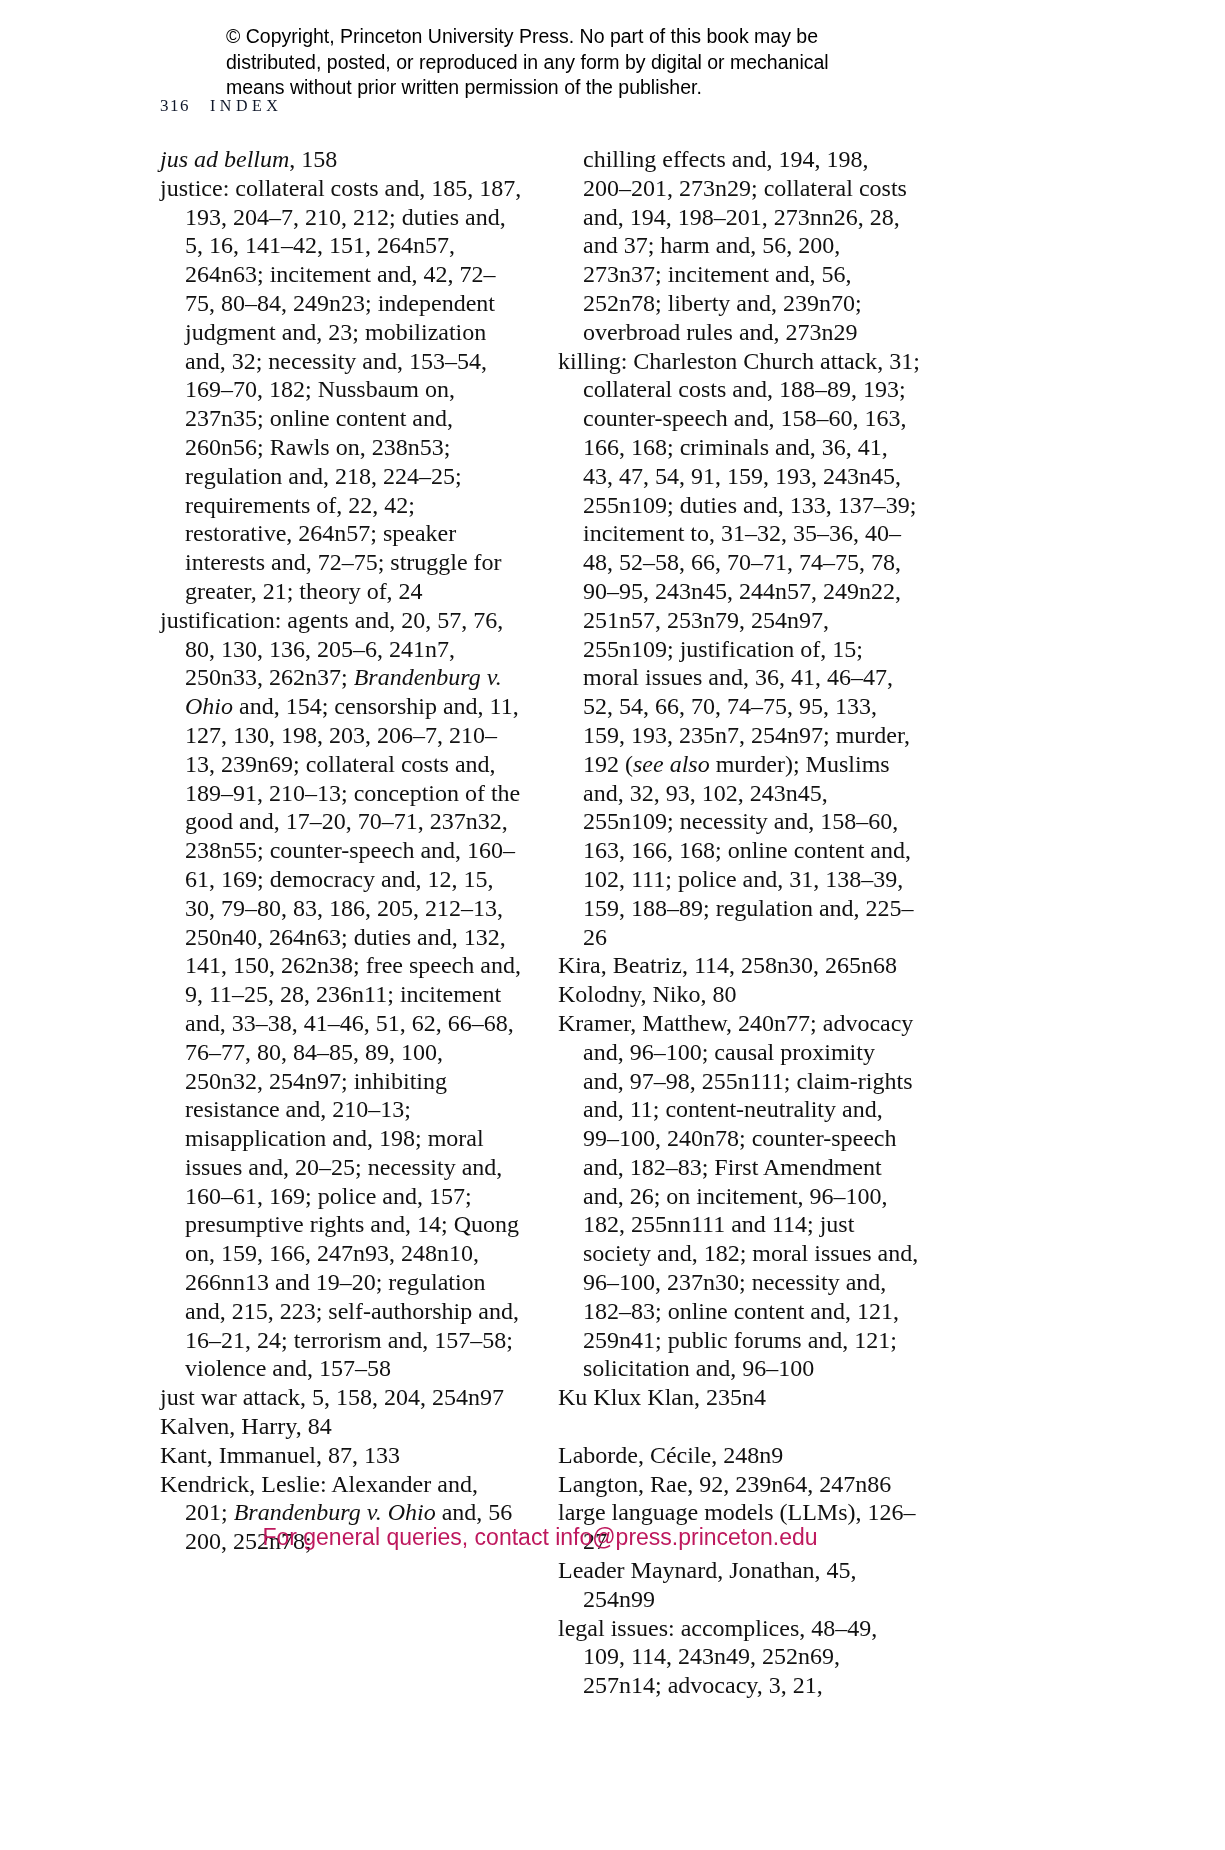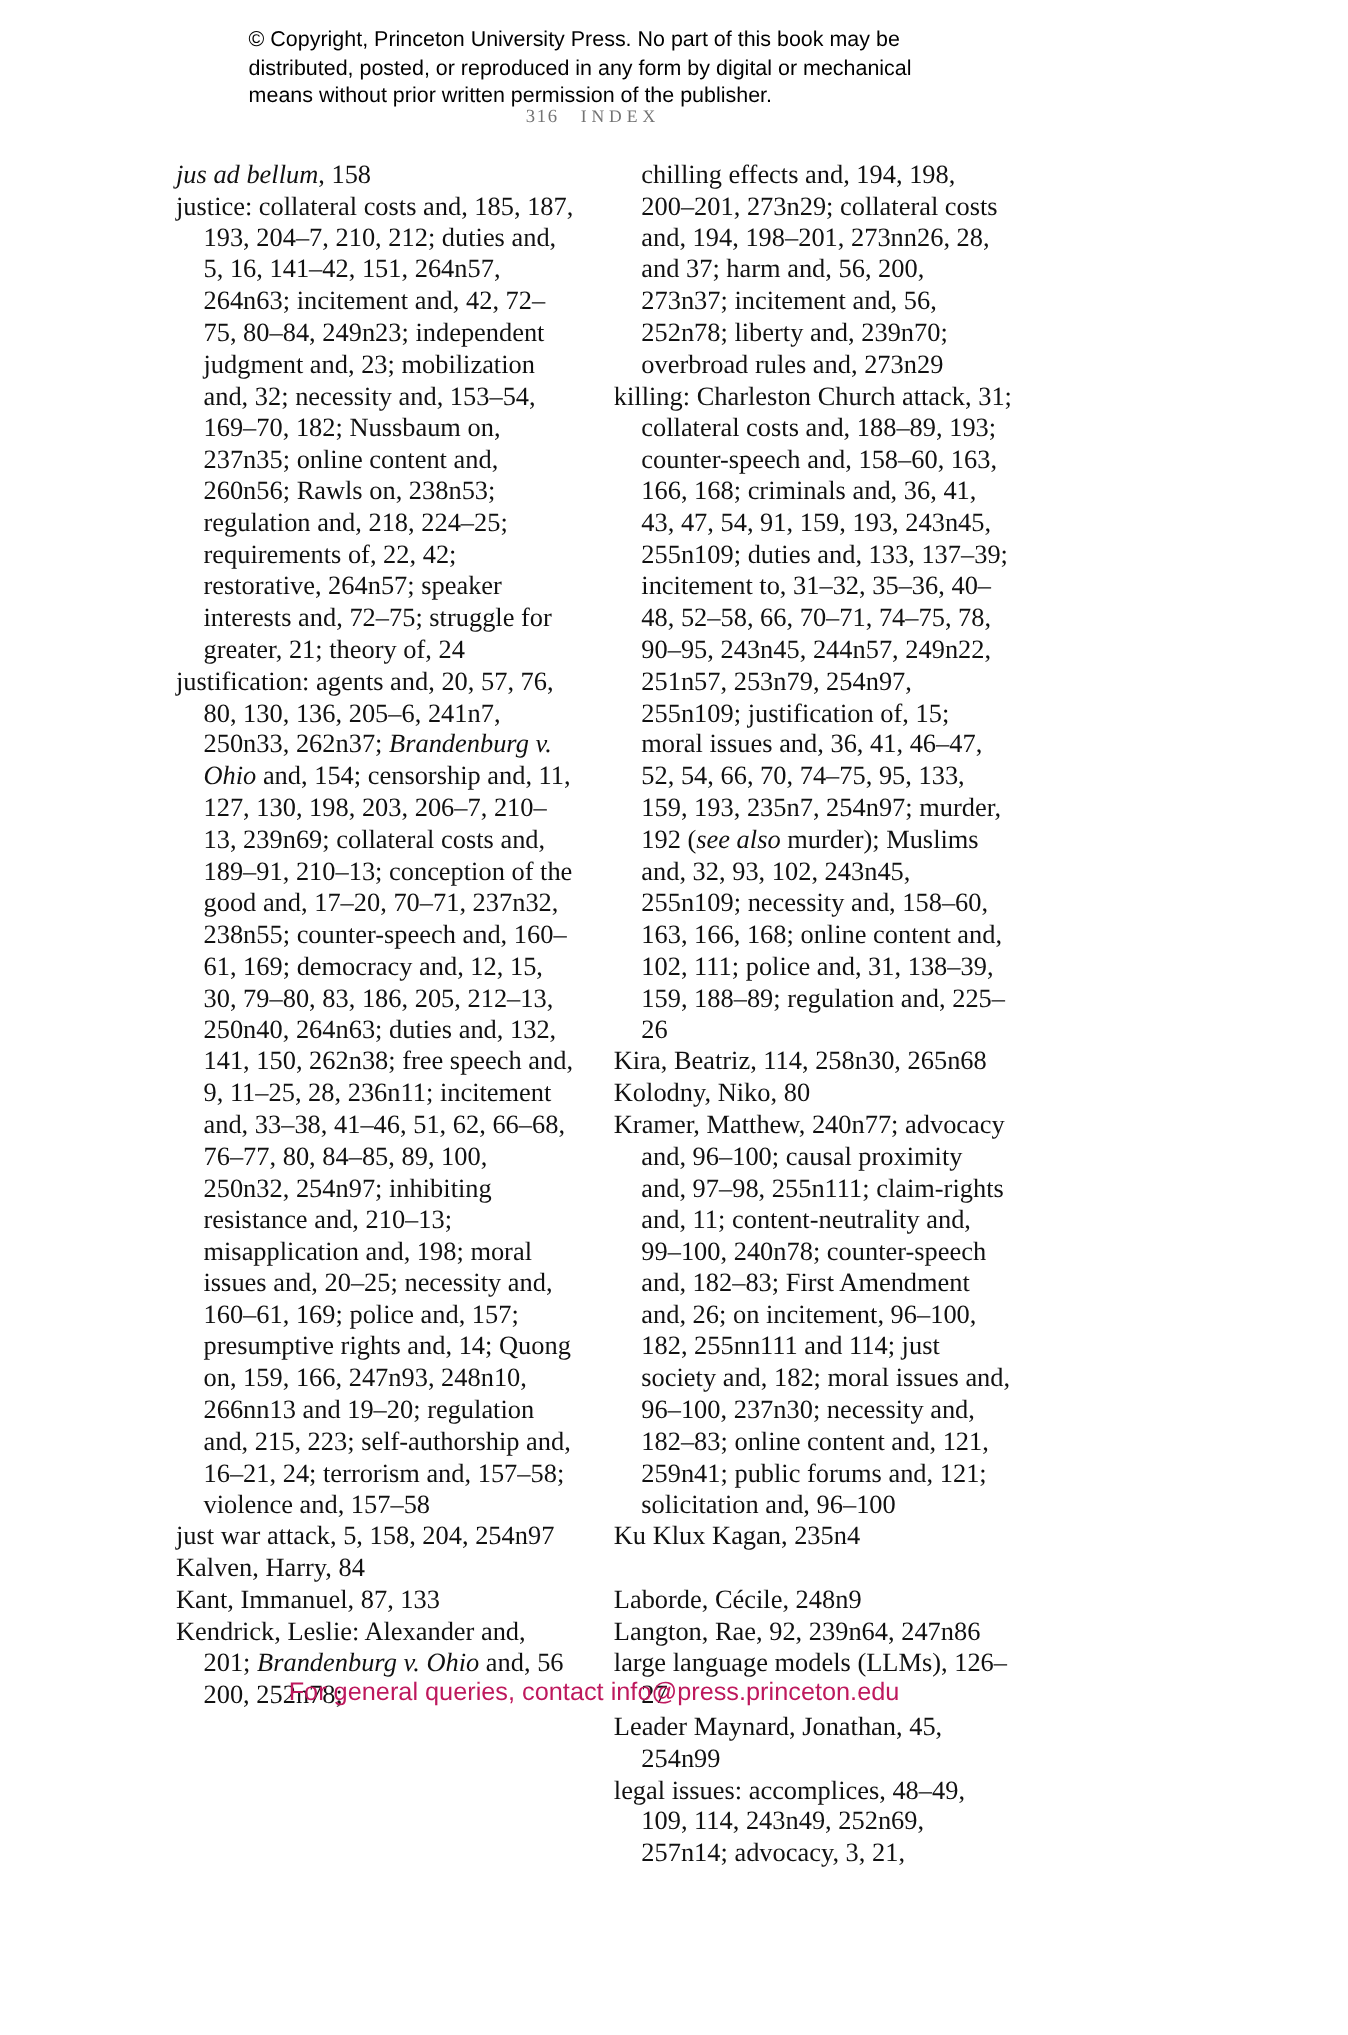--- a/index.html
+++ b/index.html
@@ -21,23 +21,23 @@
     font-family: "Liberation Sans", sans-serif;
     font-size: 19.5px;
     line-height: 1.32;
     color: #000000;
   }
   .page-head {
     position: absolute;
     left: 160px;
     top: 96px;
     width: 758px;
-    text-align: center;
+    text-align: left;
     font-size: 17px;
-    color: #737373;
+    color: #0f172a;
   }
   .page-num {
     letter-spacing: 1.5px;
     margin-right: 20px;
   }
   .index-title {
     letter-spacing: 4.5px;
     font-size: 16px;
   }
   .columns {
@@ -90,21 +90,21 @@
         <p class="entry"><span>Kalven, Harry, 84</span></p>
         <p class="entry"><span>Kant, Immanuel, 87, 133</span></p>
         <p class="entry"><span>Kendrick, Leslie: Alexander and, 201; </span><i>Brandenburg v. Ohio</i><span> and, 56 200, 252n78;</span></p>
       </div>
     <div class="col">
         <p class="entry continuation"><span>chilling effects and, 194, 198, 200–201, 273n29; collateral costs and, 194, 198–201, 273nn26, 28, and 37; harm and, 56, 200, 273n37; incitement and, 56, 252n78; liberty and, 239n70; overbroad rules and, 273n29</span></p>
         <p class="entry"><span>killing: Charleston Church attack, 31; collateral costs and, 188–89, 193; counter-speech and, 158–60, 163, 166, 168; criminals and, 36, 41, 43, 47, 54, 91, 159, 193, 243n45, 255n109; duties and, 133, 137–39; incitement to, 31–32, 35–36, 40–48, 52–58, 66, 70–71, 74–75, 78, 90–95, 243n45, 244n57, 249n22, 251n57, 253n79, 254n97, 255n109; justification of, 15; moral issues and, 36, 41, 46–47, 52, 54, 66, 70, 74–75, 95, 133, 159, 193, 235n7, 254n97; murder, 192 (</span><i>see also</i><span> murder); Muslims and, 32, 93, 102, 243n45, 255n109; necessity and, 158–60, 163, 166, 168; online content and, 102, 111; police and, 31, 138–39, 159, 188–89; regulation and, 225–26</span></p>
         <p class="entry"><span>Kira, Beatriz, 114, 258n30, 265n68</span></p>
         <p class="entry"><span>Kolodny, Niko, 80</span></p>
         <p class="entry"><span>Kramer, Matthew, 240n77; advocacy and, 96–100; causal proximity and, 97–98, 255n111; claim-rights and, 11; content-neutrality and, 99–100, 240n78; counter-speech and, 182–83; First Amendment and, 26; on incitement, 96–100, 182, 255nn111 and 114; just society and, 182; moral issues and, 96–100, 237n30; necessity and, 182–83; online content and, 121, 259n41; public forums and, 121; solicitation and, 96–100</span></p>
-        <p class="entry"><span>Ku Klux Kagan, 235n4</span></p>
+        <p class="entry"><span>Ku Klux Klan, 235n4</span></p>
         <p class="entry gap"><span>Laborde, Cécile, 248n9</span></p>
         <p class="entry"><span>Langton, Rae, 92, 239n64, 247n86</span></p>
         <p class="entry"><span>large language models (LLMs), 126–27</span></p>
         <p class="entry"><span>Leader Maynard, Jonathan, 45, 254n99</span></p>
         <p class="entry"><span>legal issues: accomplices, 48–49, 109, 114, 243n49, 252n69, 257n14; advocacy, 3, 21,</span></p>
       </div>
   </div>
 
   <div class="footer">For general queries, contact info@press.princeton.edu</div>
 

